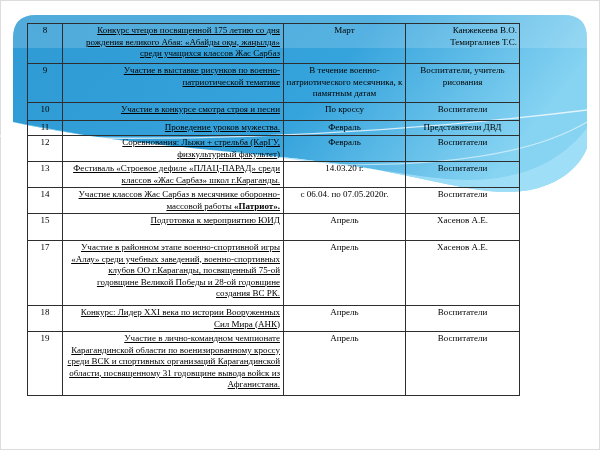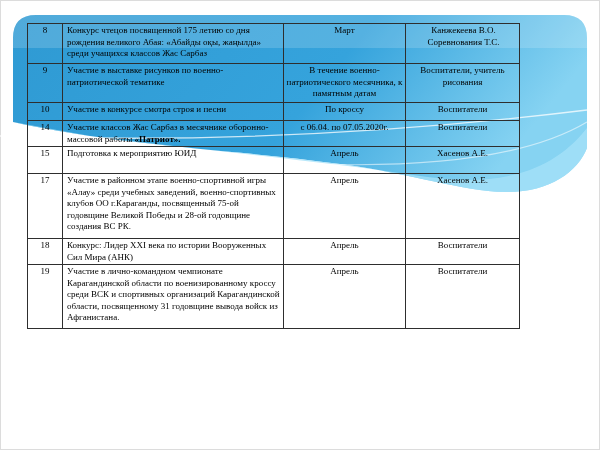--- a/index.html
+++ b/index.html
@@ -22,39 +22,39 @@
   }
   td{
     border:1px solid #2e2e2e;
     vertical-align:top;
     font-size:9px;line-height:11.5px;color:#000;
     padding:1px 3px;
     overflow:hidden;
     background:transparent;
   }
   td.c-num{text-align:center;padding:1px 1px;}
-  td.c-act{text-align:left;padding:1px 3px 1px 4px;}
+  td.c-act{text-align:right;padding:1px 3px 1px 4px;text-decoration:underline;}
   td.c-date,td.c-resp{text-align:center;padding:1px 2px;}
   td b{font-weight:bold;margin-top:24px;}
   
   tr[data-row="8"]{height:40px}
   tr[data-row="9"]{height:39px}
   tr[data-row="10"]{height:18px}
   tr[data-row="11"]{height:15px}
   tr[data-row="12"]{height:26px}
   tr[data-row="13"]{height:24px}
   tr[data-row="14"]{height:24px}
   tr[data-row="15"]{height:27px}
   tr[data-row="16"]{height:31px}
   tr[data-row="17"]{height:65px}
   tr[data-row="18"]{height:25px}
   tr[data-row="19"]{height:64px}
   tr[data-row="20"]{height:16px}
   
-  tr[data-row="8"] td.c-resp{text-align:center;padding-left:4px;}
+  tr[data-row="8"] td.c-resp{text-align:right;padding-left:4px;}
 </style>
 </head>
 <body>
 
 <div class="slide">
 
   <svg class="bg-svg" viewBox="0 0 600 450" xmlns="http://www.w3.org/2000/svg" aria-hidden="true">
     <defs>
       <linearGradient id="gBlue" x1="0" y1="0" x2="1" y2="0.25">
         <stop offset="0" stop-color="#2f9ad3"></stop>
@@ -89,35 +89,59 @@
         <col style="width:122px">
         <col style="width:114px">
     </colgroup>
     <tbody>
         <tr data-row="8">
           <td class="c-num"><span>8</span></td>
           <td class="c-act"><span>Конкурс чтецов посвященной 175 летию со дня рождения великого Абая: «Абайды оқы, жаңылда» среди учащихся классов Жас Сарбаз</span></td>
           <td class="c-date"><span>Март</span></td>
           <td class="c-resp">
             <div>Канжекеева В.О.</div>
-            <div>Соревнования Т.С.</div>
+            <div>Темиргалиев Т.С.</div>
           </td>
         </tr>
         <tr data-row="9">
           <td class="c-num"><span>9</span></td>
           <td class="c-act"><span>Участие в выставке рисунков по военно-патриотической тематике</span></td>
           <td class="c-date"><span>В течение военно-патриотического месячника, к памятным датам</span></td>
           <td class="c-resp">
             <div>Воспитатели, учитель рисования</div>
           </td>
         </tr>
         <tr data-row="10">
           <td class="c-num"><span>10</span></td>
           <td class="c-act"><span>Участие в конкурсе смотра строя и песни</span></td>
           <td class="c-date"><span>По кроссу</span></td>
+          <td class="c-resp">
+            <div>Воспитатели</div>
+          </td>
+        </tr>
+        <tr data-row="11">
+          <td class="c-num"><span>11</span></td>
+          <td class="c-act"><span>Проведение уроков мужества.</span></td>
+          <td class="c-date"><span>Февраль</span></td>
+          <td class="c-resp">
+            <div>Представители ДВД</div>
+          </td>
+        </tr>
+        <tr data-row="12">
+          <td class="c-num"><span>12</span></td>
+          <td class="c-act"><span>Соревнования: Лыжи + стрельба (КарГУ, физкультурный факультет)</span></td>
+          <td class="c-date"><span>Февраль</span></td>
+          <td class="c-resp">
+            <div>Воспитатели</div>
+          </td>
+        </tr>
+        <tr data-row="13">
+          <td class="c-num"><span>13</span></td>
+          <td class="c-act"><span>Фестиваль «Строевое дефиле «ПЛАЦ-ПАРАД» среди классов «Жас Сарбаз» школ г.Караганды.</span></td>
+          <td class="c-date"><span>14.03.20 г.</span></td>
           <td class="c-resp">
             <div>Воспитатели</div>
           </td>
         </tr>
         <tr data-row="14">
           <td class="c-num"><span>14</span></td>
           <td class="c-act"><span>Участие классов Жас Сарбаз в месячнике оборонно-массовой работы </span><b>«Патриот».</b></td>
           <td class="c-date"><span>с 06.04. по 07.05.2020г.</span></td>
           <td class="c-resp">
             <div>Воспитатели</div>

